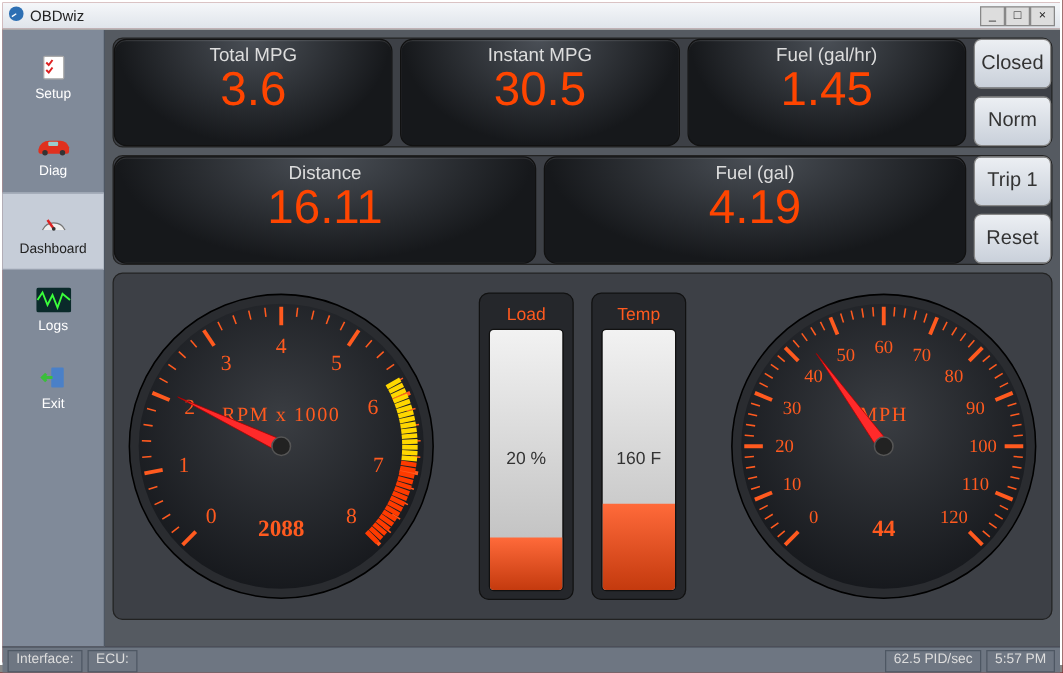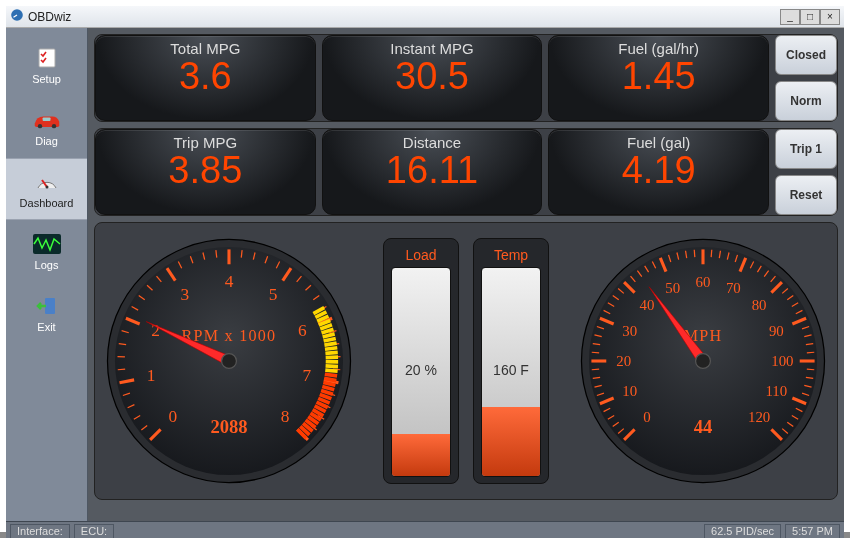--- a/index.html
+++ b/index.html
@@ -1,36 +1,36 @@
 <!DOCTYPE html>
 <html><head>
 <meta charset="utf-8">
 <style>
   * { box-sizing: border-box; margin: 0; padding: 0; }
   body { font-family: Tahoma, Geneva, sans-serif; background: #888; width: 850px; height: 538px; overflow: hidden; }
-  .window { width: 850px; height: 532px; background: #7f1d1d; border: 6px solid #ffffff; }
+  .window { width: 850px; height: 532px; background: #7f1d1d; border: 2px solid #ffffff; }
   .titlebar { height: 22px; background: linear-gradient(#f5f7fa,#dfe4ea); border-bottom: 1px solid #aaa; display: flex; align-items: center; padding: 0 4px; font-size: 12px; color: #222; }
   .titlebar .title-text { flex: 1; display: flex; align-items: center; gap: 4px; }
   .titlebar .winbtns { display: flex; gap: 0; }
   .titlebar .wbtn { width: 20px; height: 16px; border: 1px solid #888; background: #ddd; font-size: 10px; line-height: 14px; text-align: center; cursor: pointer; }
   .appbody { display: flex; height: 493px; }
   .sidebar { width: 82px; background: #808a99; border-right: 1px solid #4e5763; display: flex; flex-direction: column; align-items: stretch; padding-top: 6px; }
   .side-item { display: flex; flex-direction: column; align-items: center; justify-content: center; height: 62px; cursor: pointer; color: #fff; font-size: 11px; gap: 3px; }
   .side-item.active { background: #c6cdd8; color: #222; border-top: 1px solid #9aa2b0; border-bottom: 1px solid #9aa2b0; }
   .side-item .icon { width: 28px; height: 24px; display: flex; align-items: center; justify-content: center; }
   .content { flex: 1; background: #555a61; padding: 6px; position: relative; }
   .panel { background: #3d4046; border: 1px solid #222; border-radius: 8px; padding: 0; display: flex; gap: 6px; }
   .panel.top { height: 88px; }
   .panel.mid { height: 88px; margin-top: 6px; }
   .panel.bot { height: 278px; margin-top: 6px; padding: 10px; justify-content: space-between; align-items: center; }
   .digi { flex: 1; background: radial-gradient(ellipse at 50% 0%, #4a4f56 0%, #16181b 70%); border: 1px solid #111; border-radius: 10px; display: flex; flex-direction: column; align-items: center; justify-content: flex-start; padding-top: 4px; box-shadow: inset 0 1px 0 rgba(255,255,255,.1); }
   .digi .lbl { color: #ddd; font-size: 15px; }
   .digi .val { color: #ff4500; font-size: 38px; font-weight: 500; margin-top: -2px; }
   .btncol { width: 62px; display: flex; flex-direction: column; gap: 6px; }
-  .btn { flex: 1; border-radius: 6px; background: linear-gradient(#eceff3,#c9d0da); border: 1px solid #888; font-size: 12px; cursor: pointer; color: #333; display: flex; align-items: center; justify-content: center; font-weight: bold; }
+  .btn { flex: 1; border-radius: 6px; background: linear-gradient(#eceff3,#c9d0da); border: 1px solid #888; font-size: 16px; cursor: pointer; color: #333; display: flex; align-items: center; justify-content: center; }
   .gauge-wrap { width: 248px; height: 248px; position: relative; }
   .gauge-wrap svg { width: 100%; height: 100%; }
   .bars { display: flex; gap: 14px; }
   .bar { width: 76px; height: 246px; border: 1px solid #111; border-radius: 8px; background: #25272b; display: flex; flex-direction: column; align-items: center; padding: 4px 6px 6px; }
   .bar .blbl { color: #ff5a1f; font-size: 14px; height: 24px; display: flex; align-items: center; }
   .bar .tube { flex: 1; width: 60px; border: 1px solid #111; border-radius: 4px; background: linear-gradient(#f2f2f2,#b8b8b8); position: relative; overflow: hidden; }
   .bar .fill { position: absolute; left: 0; right: 0; bottom: 0; background: linear-gradient(#ff6a3a,#c43a0e); }
   .bar .btxt { position: absolute; top: 45%; left: 0; right: 0; text-align: center; color: #333; font-size: 14px; }
   .statusbar { height: 22px; background: #6e7682; border-top: 1px solid #3e4650; display: flex; align-items: center; font-size: 11px; color: #ddd; }
   .scell { border: 1px solid #4e5763; height: 18px; display: flex; align-items: center; padding: 0 6px; gap: 6px; margin-left: 4px; flex-direction: column; }
@@ -126,24 +126,20 @@
           <div class="lbl">Fuel (gal/hr)</div>
           <div class="val">1.45</div>
         </div>
         <div class="btncol">
           <div class="btn">Closed</div>
           <div class="btn">Norm</div>
         </div>
       </div>
 
       <div class="panel mid">
-        <div class="digi">
-          <div class="lbl">Trip MPG</div>
-          <div class="val">3.85</div>
-        </div>
         <div class="digi">
           <div class="lbl">Distance</div>
           <div class="val">16.11</div>
         </div>
         <div class="digi">
           <div class="lbl">Fuel (gal)</div>
           <div class="val">4.19</div>
         </div>
         <div class="btncol">
           <div class="btn">Trip 1</div>

